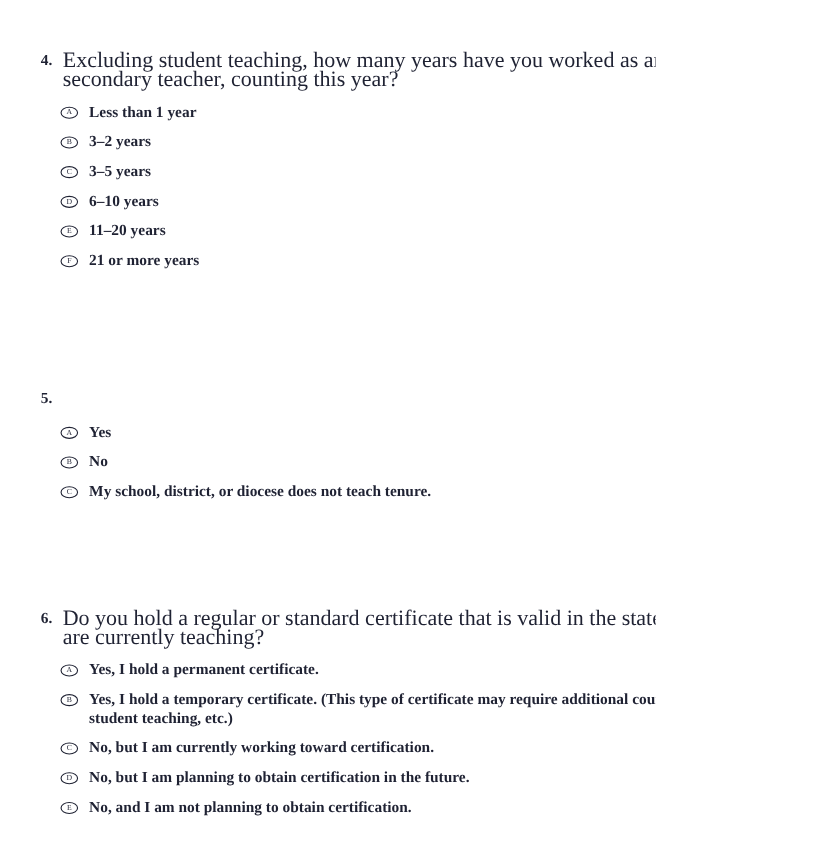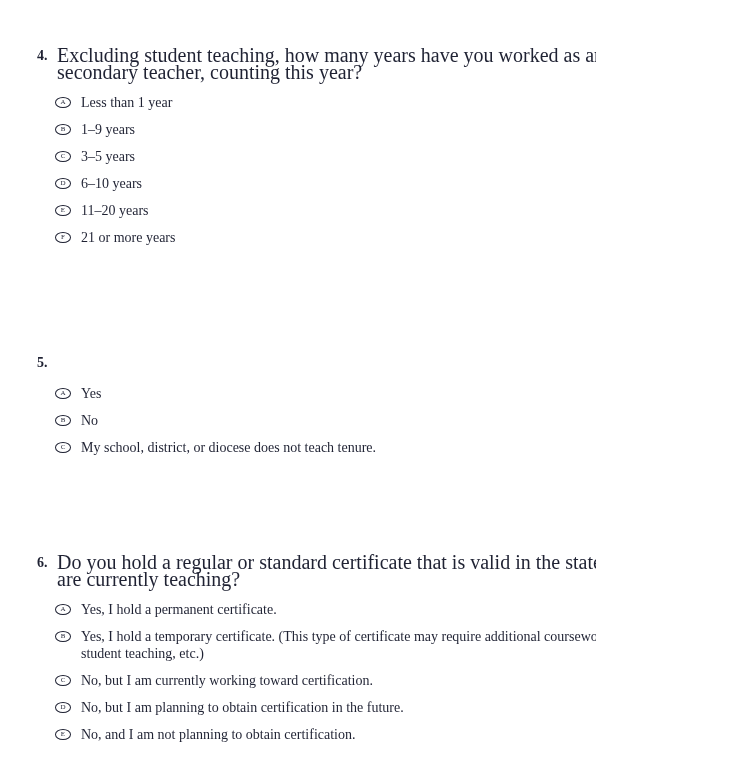--- a/index.html
+++ b/index.html
@@ -70,20 +70,21 @@
     align-items: center;
     justify-content: center;
     font-size: 7px;
     line-height: 1;
     cursor: pointer;
   }
   .opt-label {
     font-size: 14px;
     line-height: 17px;
     white-space: pre-line;
+    font-weight: bold;
   }
 </style>
 </head>
 <body>
 
 <div class="page">
 
   <section class="question q4">
     <div class="code">VH240195</div>
     <div class="q-row">
@@ -91,21 +92,21 @@
       <div class="q-text">Excluding student teaching, how many years have you worked as an elementary or
 secondary teacher, counting this year?</div>
     </div>
     <div class="options">
       <div class="opt">
         <span class="oval">A</span>
         <span class="opt-label">Less than 1 year</span>
       </div>
       <div class="opt">
         <span class="oval">B</span>
-        <span class="opt-label">1–9 years</span>
+        <span class="opt-label">3–2 years</span>
       </div>
       <div class="opt">
         <span class="oval">C</span>
         <span class="opt-label">3–5 years</span>
       </div>
       <div class="opt">
         <span class="oval">D</span>
         <span class="opt-label">6–10 years</span>
       </div>
       <div class="opt">

